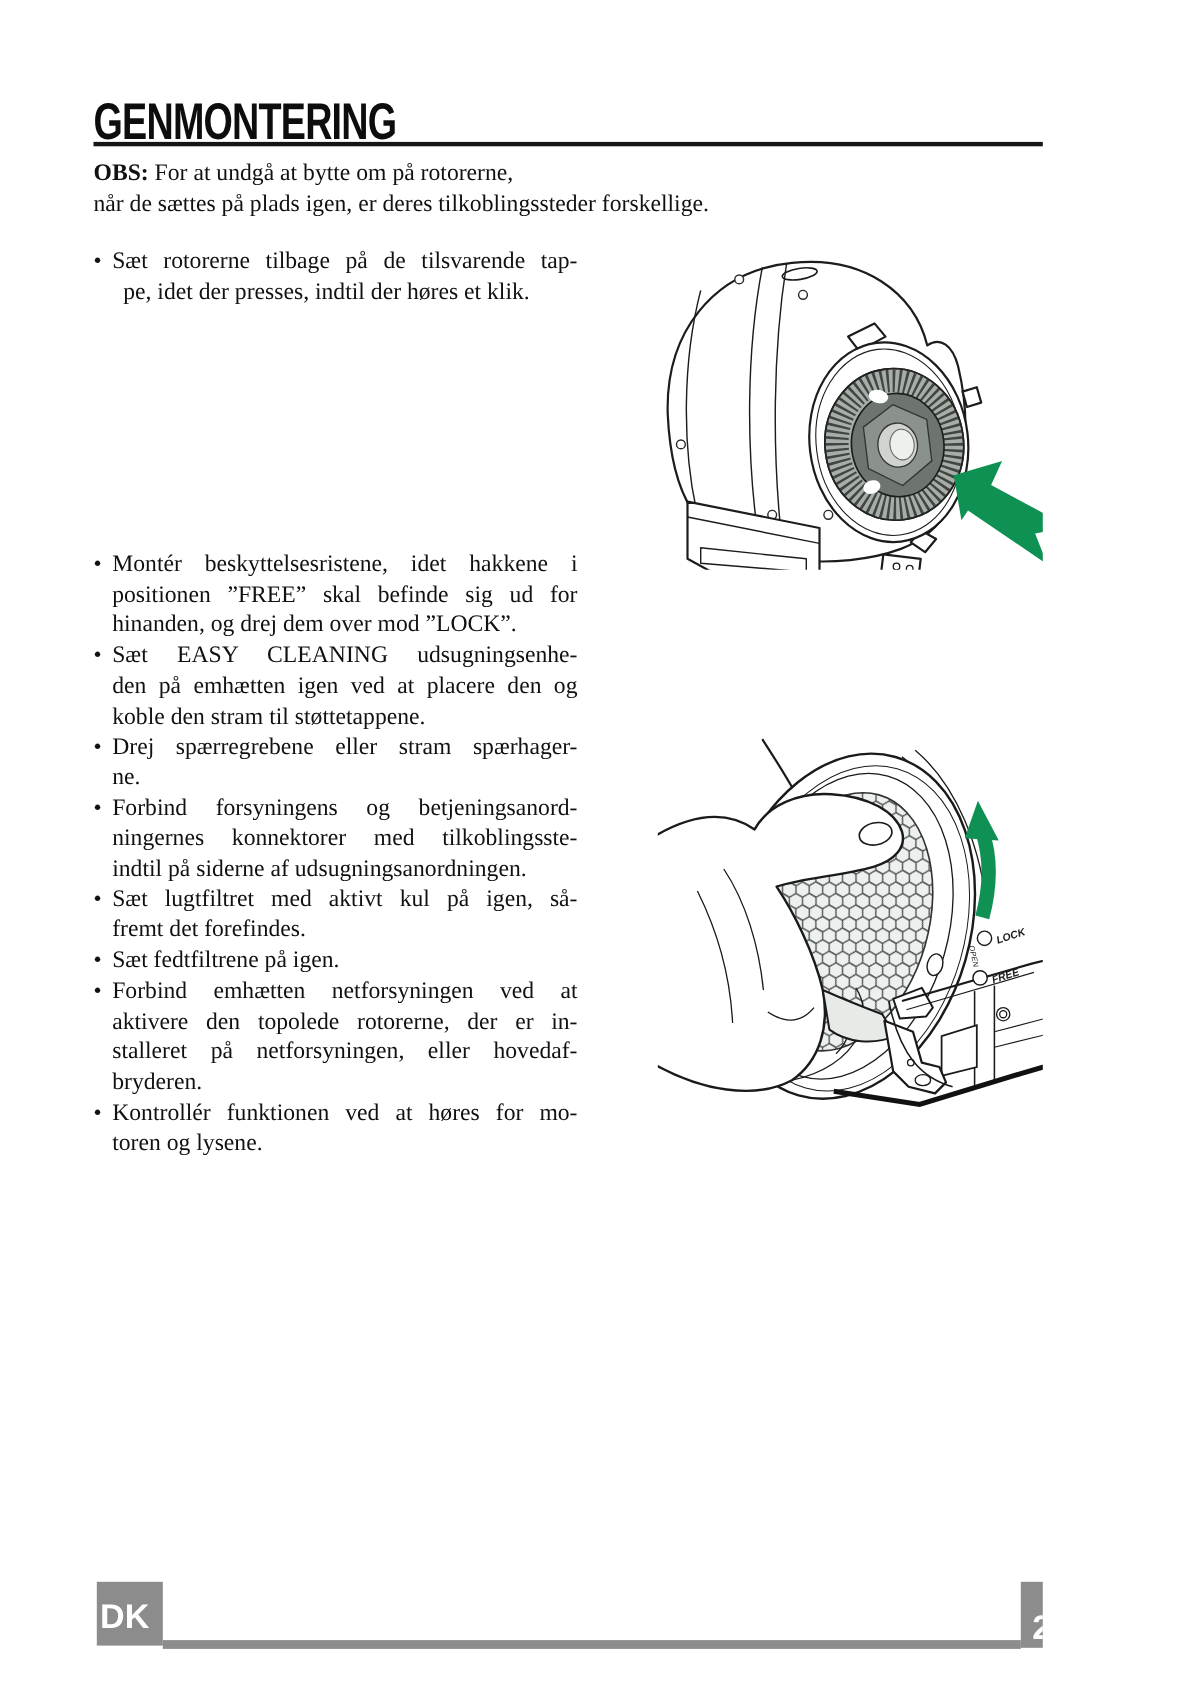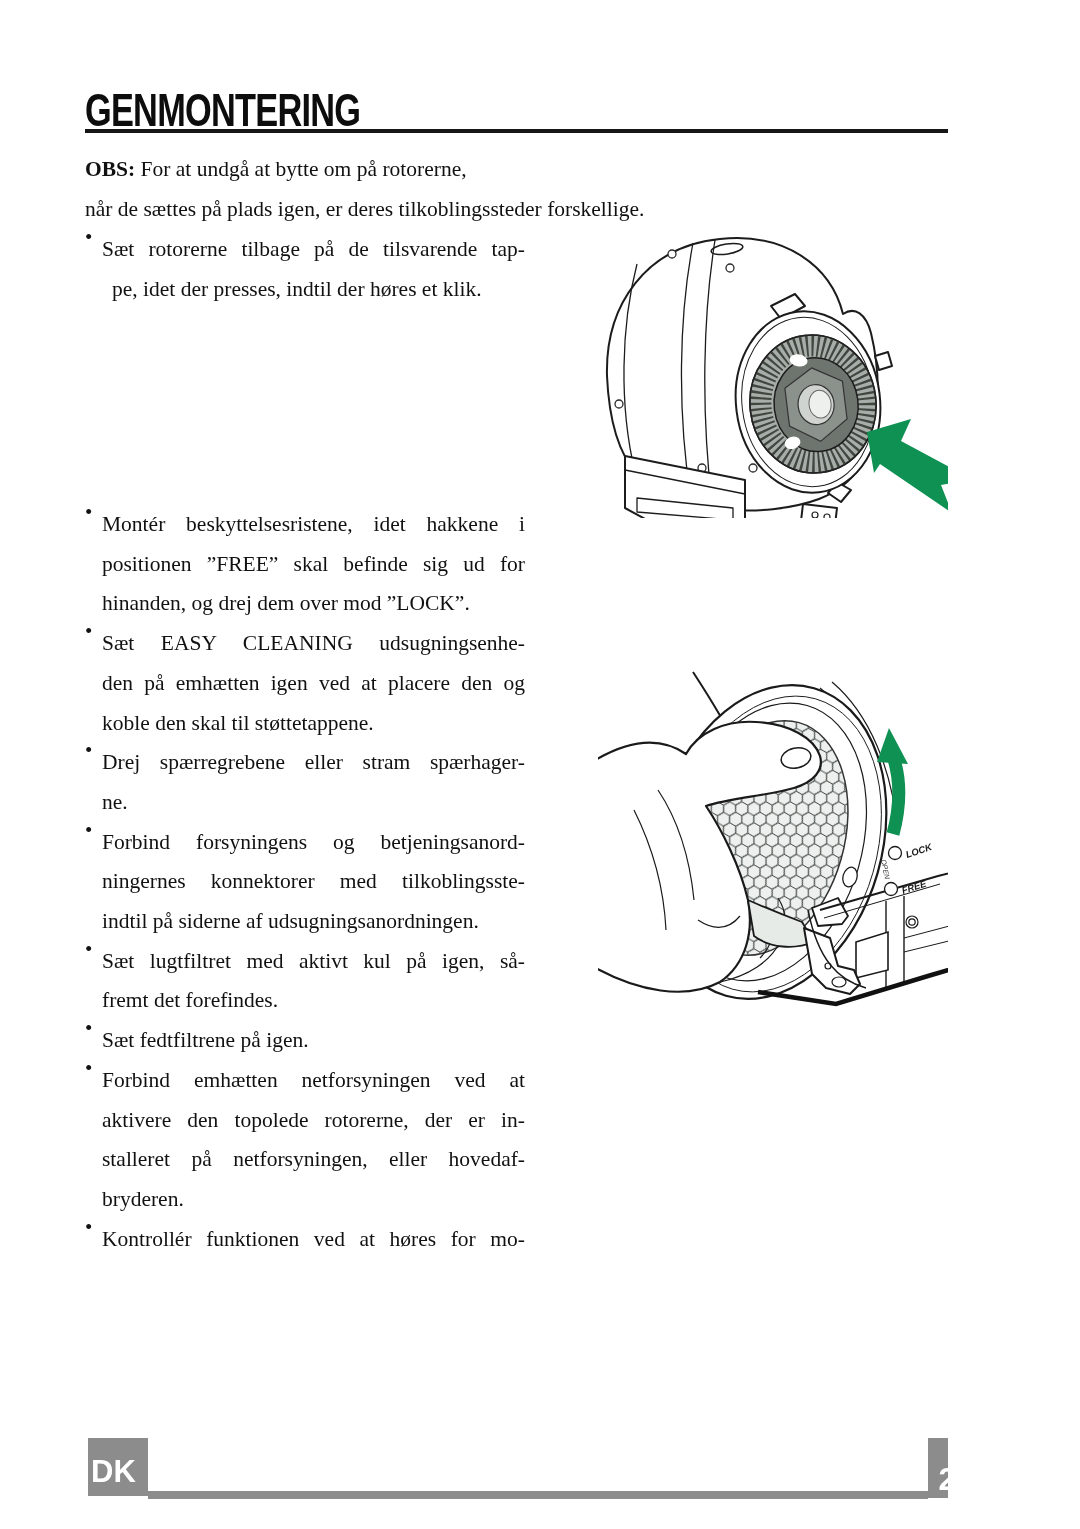--- a/index.html
+++ b/index.html
@@ -16,34 +16,34 @@
   #obs{position:absolute;left:85px;top:144px;width:680px;font-size:21.5px;line-height:27.7px;}
   #obs b{font-weight:bold;}
 
   
   .blist{position:absolute;left:85px;width:440px;font-size:21.5px;}
   #list-a{top:224px;}
   #list-b{top:499px;}
   .bullet-item{display:flex;align-items:flex-start;}
   .bullet-glyph{flex:0 0 17px;width:17px;line-height:27.7px;font-size:21px;}
   .bullet-text{flex:1;min-width:0;}
-  .bl{line-height:27.7px;margin-top:12px;}
+  .bl{line-height:27.7px;}
   .just{text-align:justify;text-align-last:justify;}
   #list-a .bl + .bl{padding-left:10px;}
 
   
   #fig1{position:absolute;left:575px;top:216px;width:400px;height:302px;}
   #fig2{position:absolute;left:598px;top:670px;width:412px;height:350px;}
   svg text{font-family:"Liberation Sans",sans-serif;}
 
   
   .fbox{position:absolute;display:flex;color:#fff;font-family:"Liberation Sans",sans-serif;
         font-weight:bold;font-size:31px;}
-  #dk-box{left:88px;top:1438px;width:60px;height:58px;align-items:flex-start;
-          justify-content:flex-start;padding:16px;box-sizing:border-box;padding-left:3px;padding-bottom:0px;}
+  #dk-box{left:88px;top:1438px;width:60px;height:58px;align-items:center;
+          justify-content:flex-start;padding:5px;box-sizing:border-box;padding-left:3px;padding-bottom:0px;}
   #pg-box{left:928px;top:1438px;width:60px;height:60px;align-items:flex-end;
           justify-content:flex-end;box-sizing:border-box;padding-right:15px;}
   #foot-bar{position:absolute;left:148px;top:1491px;width:780px;height:8px;}
 </style>
 </head>
 <body>
 
 <div id="page">
 
   <h1 id="title">GENMONTERING</h1>
@@ -70,21 +70,21 @@
           <div class="bl just">Montér beskyttelsesristene, idet hakkene i</div>
           <div class="bl just">positionen ”FREE” skal befinde sig ud for</div>
           <div class="bl">hinanden, og drej dem over mod ”LOCK”.</div>
         </div>
       </div>
       <div class="bullet-item">
         <span class="bullet-glyph">•</span>
         <div class="bullet-text">
           <div class="bl just">Sæt EASY CLEANING udsugningsenhe-</div>
           <div class="bl just">den på emhætten igen ved at placere den og</div>
-          <div class="bl">koble den skal til støttetappene.</div>
+          <div class="bl">koble den stram til støttetappene.</div>
         </div>
       </div>
       <div class="bullet-item">
         <span class="bullet-glyph">•</span>
         <div class="bullet-text">
           <div class="bl just">Drej spærregrebene eller stram spærhager-</div>
           <div class="bl">ne.</div>
         </div>
       </div>
       <div class="bullet-item">
@@ -114,20 +114,21 @@
           <div class="bl just">Forbind emhætten netforsyningen ved at</div>
           <div class="bl just">aktivere den topolede rotorerne, der er in-</div>
           <div class="bl just">stalleret på netforsyningen, eller hovedaf-</div>
           <div class="bl">bryderen.</div>
         </div>
       </div>
       <div class="bullet-item">
         <span class="bullet-glyph">•</span>
         <div class="bullet-text">
           <div class="bl just">Kontrollér funktionen ved at høres for mo-</div>
+          <div class="bl">toren og lysene.</div>
         </div>
       </div>
     </div>
 
   <svg id="fig1" viewBox="0 0 400 302">
     <g fill="#ffffff" stroke="#1c1c1c" stroke-width="2" stroke-linejoin="round">
       <path d="M32 160 C30 88 72 30 145 23 C210 16 256 50 268 98 C280 90 291 98 296 117 C302 142 304 166 302 190 C300 235 283 268 244 283 C190 303 98 298 62 258 C44 238 34 205 32 160 Z"></path>
       <ellipse cx="152" cy="33" rx="16" ry="5" transform="rotate(-9 152 33)" stroke-width="1.5"></ellipse>
     </g>
     <g fill="none" stroke="#1c1c1c" stroke-width="1.3">

